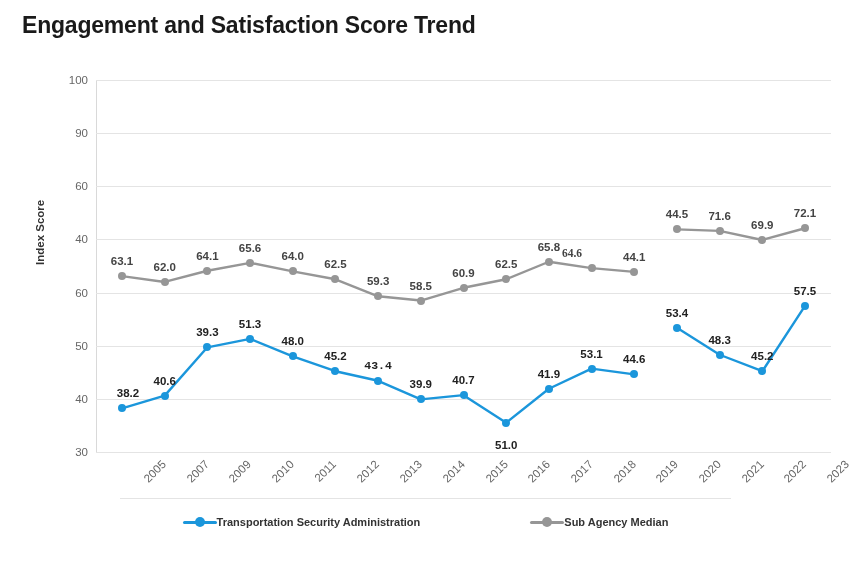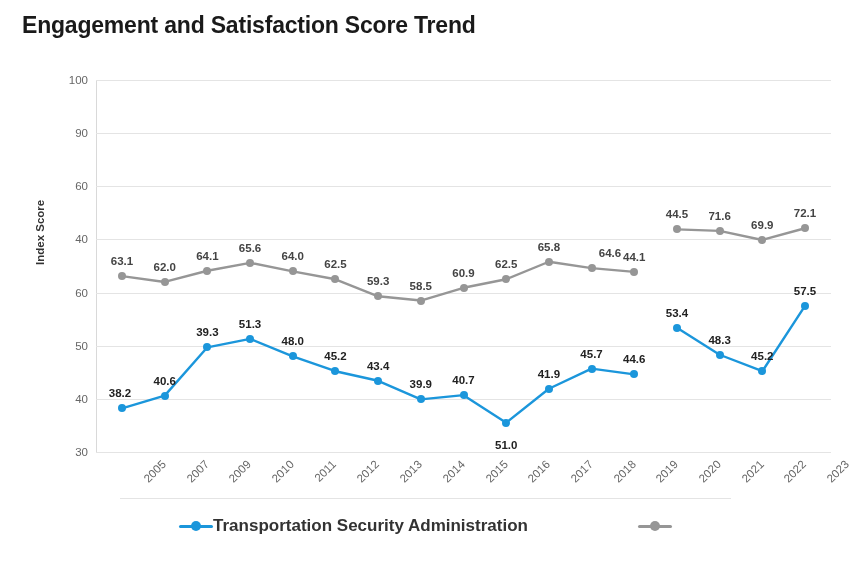--- a/index.html
+++ b/index.html
@@ -107,21 +107,21 @@
     right: 0;
     top: 516px;
     display: flex;
     justify-content: center;
     align-items: center;
     gap: 110px;
   }
   .legend-item {
     display: flex;
     align-items: center;
-    font-size: 17px;
+    font-size: 11px;
     font-weight: bold;
     color: #333333;
   }
   .legend-swatch {
     position: relative;
     width: 34px;
     height: 10px;
   }
   .legend-swatch .bar {
     position: absolute;
@@ -215,49 +215,49 @@
         <div class="point s1" style="left: 410.188px; top: 199.286px;"></div>
         <div class="point s1" style="left: 452.875px; top: 181.749px;"></div>
         <div class="point s1" style="left: 495.562px; top: 188.126px;"></div>
         <div class="point s1" style="left: 538.25px; top: 191.846px;"></div>
         <div class="point s1" style="left: 580.938px; top: 149.331px;"></div>
         <div class="point s1" style="left: 623.625px; top: 150.926px;"></div>
         <div class="point s1" style="left: 666.312px; top: 159.96px;"></div>
         <div class="point s1" style="left: 709px; top: 148.269px;"></div>
       </div>
     <div id="labels-layer">
-        <div class="dlabel s0" style="left: 24px; top: 319.423px;">38.2</div>
+        <div class="dlabel s0" style="left: 32px; top: 319.423px;">38.2</div>
         <div class="dlabel s0" style="left: 68.6875px; top: 306.669px;">40.6</div>
         <div class="dlabel s0" style="left: 111.375px; top: 258.309px;">39.3</div>
         <div class="dlabel s0" style="left: 154.062px; top: 249.806px;">51.3</div>
         <div class="dlabel s0" style="left: 196.75px; top: 267.343px;">48.0</div>
         <div class="dlabel s0" style="left: 239.438px; top: 282.223px;">45.2</div>
-        <div class="dlabel s0" style="left: 282.125px; top: 291.789px;">43.4</div>
+        <div class="dlabel s0" style="left: 282.125px; top: 291.789px; font-family: Liberation Mono, monospace;">43.4</div>
         <div class="dlabel s0" style="left: 324.812px; top: 310.389px;">39.9</div>
         <div class="dlabel s0" style="left: 367.5px; top: 306.137px;">40.7</div>
         <div class="dlabel s0" style="left: 410.188px; top: 370.771px;">51.0</div>
         <div class="dlabel s0" style="left: 452.875px; top: 299.76px;">41.9</div>
-        <div class="dlabel s0" style="left: 495.562px; top: 279.566px;">45.7</div>
+        <div class="dlabel s0" style="left: 495.562px; top: 279.566px;">53.1</div>
         <div class="dlabel s0" style="left: 538.25px; top: 285.411px;">44.6</div>
         <div class="dlabel s0" style="left: 580.938px; top: 238.646px;">53.4</div>
         <div class="dlabel s0" style="left: 623.625px; top: 265.749px;">48.3</div>
         <div class="dlabel s0" style="left: 666.312px; top: 282.223px;">45.2</div>
         <div class="dlabel s0" style="left: 709px; top: 216.857px;">57.5</div>
         <div class="dlabel s1" style="left: 26px; top: 187.097px;">63.1</div>
         <div class="dlabel s1" style="left: 68.6875px; top: 192.943px;">62.0</div>
         <div class="dlabel s1" style="left: 111.375px; top: 181.783px;">64.1</div>
         <div class="dlabel s1" style="left: 154.062px; top: 173.811px;">65.6</div>
         <div class="dlabel s1" style="left: 196.75px; top: 182.314px;">64.0</div>
         <div class="dlabel s1" style="left: 239.438px; top: 190.286px;">62.5</div>
         <div class="dlabel s1" style="left: 282.125px; top: 207.291px;">59.3</div>
         <div class="dlabel s1" style="left: 324.812px; top: 211.543px;">58.5</div>
         <div class="dlabel s1" style="left: 367.5px; top: 198.789px;">60.9</div>
         <div class="dlabel s1" style="left: 410.188px; top: 190.286px;">62.5</div>
         <div class="dlabel s1" style="left: 452.875px; top: 172.749px;">65.8</div>
-        <div class="dlabel s1" style="left: 514px; top: 179.126px;">64.6</div>
+        <div class="dlabel s1" style="left: 476px; top: 179.126px; font-family: Liberation Serif, serif;">64.6</div>
         <div class="dlabel s1" style="left: 538.25px; top: 182.846px;">44.1</div>
         <div class="dlabel s1" style="left: 580.938px; top: 140.331px;">44.5</div>
         <div class="dlabel s1" style="left: 623.625px; top: 141.926px;">71.6</div>
         <div class="dlabel s1" style="left: 666.312px; top: 150.96px;">69.9</div>
         <div class="dlabel s1" style="left: 709px; top: 139.269px;">72.1</div>
       </div>
     <div id="xticks">
         <div class="xtick" style="left: 38px;">
           <span>2005</span>
         </div>
@@ -319,16 +319,17 @@
           <span class="bar" style="background: rgb(27, 150, 219);"></span>
           <span class="dot" style="background: rgb(27, 150, 219);"></span>
         </span>
         <span>Transportation Security Administration</span>
       </div>
       <div class="legend-item">
         <span class="legend-swatch">
           <span class="bar" style="background: rgb(150, 150, 150);"></span>
           <span class="dot" style="background: rgb(150, 150, 150);"></span>
         </span>
+        <span>Sub Agency Median</span>
       </div>
     </div>
 
 </div>
 
 </body></html>

